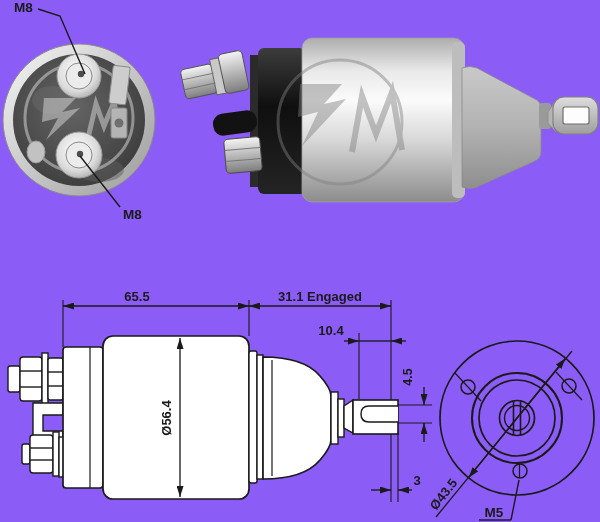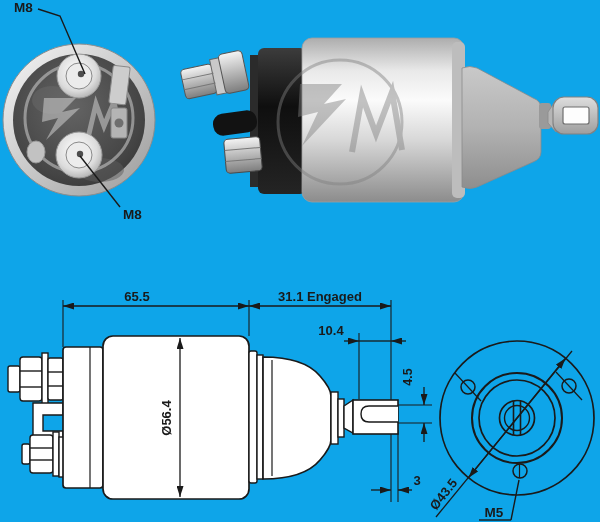--- a/index.html
+++ b/index.html
@@ -1,16 +1,16 @@
 <!DOCTYPE html>
 <html><head>
 <meta charset="utf-8">
 <style>
   html,body{margin:0;padding:0;background:#ffffff;}
-  .stage{position:relative;width:600px;height:522px;background:#0ea5e9;overflow:hidden;
+  .stage{position:relative;width:600px;height:522px;background:#8b5cf6;overflow:hidden;
          font-family:"Liberation Sans",sans-serif;}
   svg{display:block;}
   text{font-family:"Liberation Sans",sans-serif;font-weight:700;fill:#1a1a1a;}
   .dim{font-size:13px;}
   .dim-sm{font-size:12.5px;}
   .lbl{font-size:13.5px;}
 </style>
 </head>
 <body>
 

